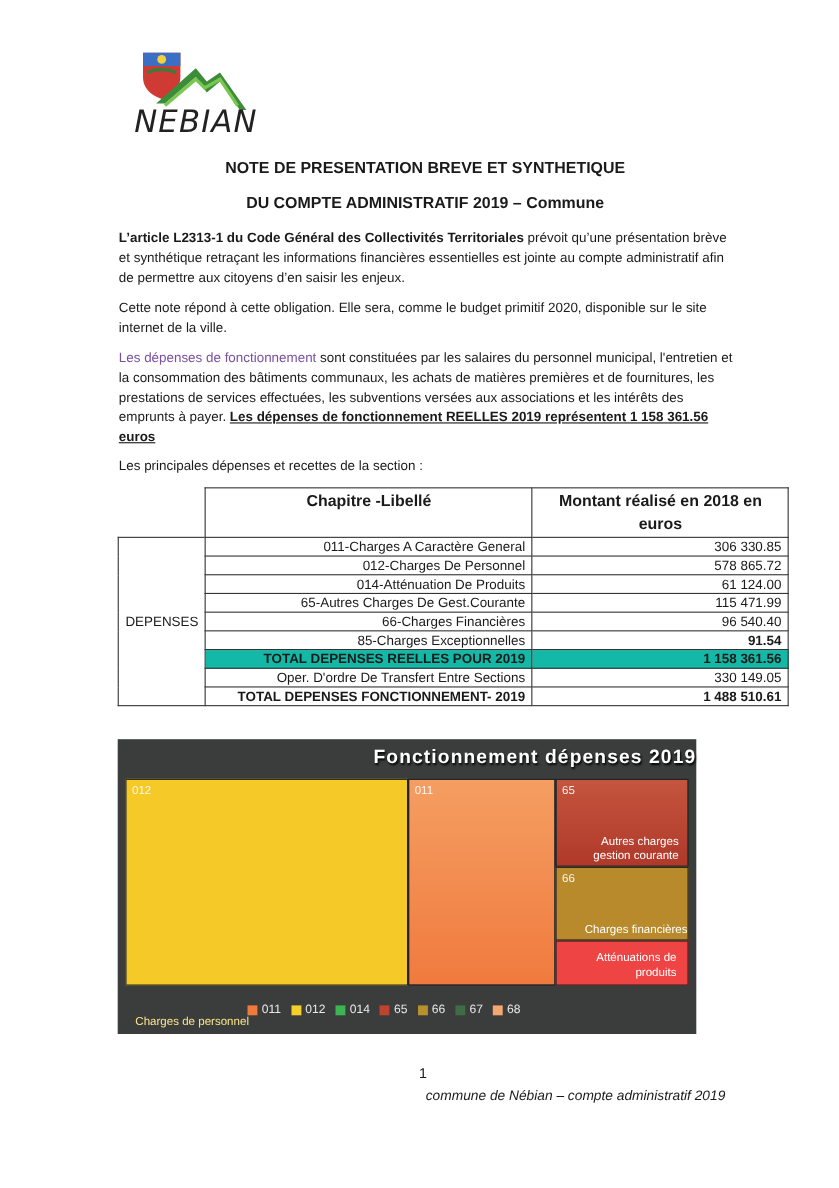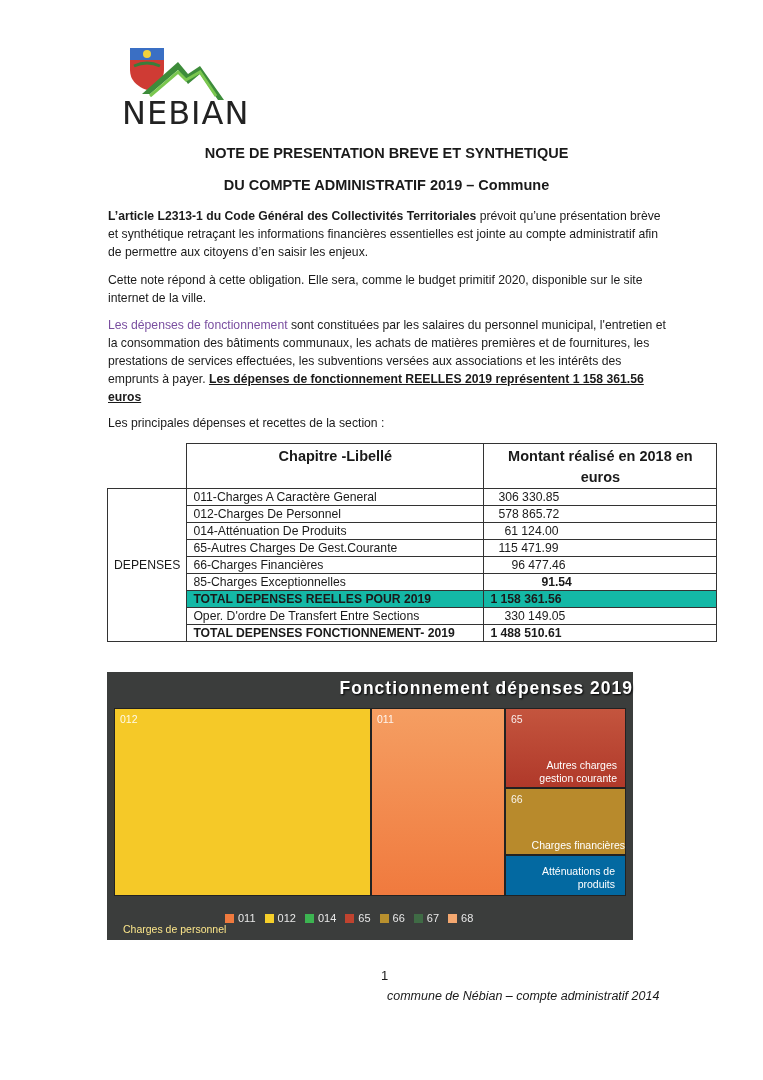--- a/index.html
+++ b/index.html
@@ -1,31 +1,31 @@
 <!DOCTYPE html>
 <html><head>
 <meta charset="utf-8">
 <style>
   html, body { margin:0; padding:0; background:#fff; }
   body { width:763px; height:1080px; position:relative; overflow:hidden;
          font-family:"Liberation Sans", sans-serif; color:#1a1a1a; }
   .abs { position:absolute; }
   
   .logo { left:120px; top:44px; width:110px; height:82px; }
-  .logo-text { position:absolute; left:2px; top:50px; font-size:32px; letter-spacing:1px; color:#222; font-family:"DejaVu Sans", sans-serif; }
+  .logo-text { position:absolute; left:2px; top:50px; font-size:28px; letter-spacing:1px; color:#222; font-family:"DejaVu Sans", sans-serif;font-style:italic; }
   
   .h1 { left:0; width:773px; text-align:center; font-weight:bold; font-size:14.5px; }
   
   .p { left:108px; width:560px; font-size:12.2px; line-height:18px; }
   .b { font-weight:bold; }
   .u { text-decoration:underline; }
   .purple { color:#7a4fa0; }
   
   table.t { position:absolute; left:107px; top:443px; border-collapse:collapse; font-size:12.2px; }
-  table.t td { border:1px solid #333; padding:0 6px; height:16px; line-height:16px; white-space:nowrap; }
+  table.t td { border:1px solid #333; padding:0 6px; height:16px; line-height:16px; white-space:nowrap;text-align:right; }
   table.t td.noborder { border:none; }
   table.t .hdr { font-weight:bold; font-size:14.5px; text-align:center; line-height:21px; height:42px; vertical-align:top; padding-top:2px; }
   table.t .side { text-align:right; vertical-align:middle; }
   table.t .amt { padding-left:14px; }
   table.t .green td.g { background:#14b8a6; }
   table.t .bold td { font-weight:bold; }
   
   .chart { left:107px; top:672px; width:526px; height:268px; background:#3b3d3c; }
   .chart-title { position:absolute; left:0; top:6px; width:100%; text-align:right; color:#fff; font-weight:bold; font-size:17.5px; letter-spacing:1px; text-shadow:1px 1px 2px #000; }
   .tile { position:absolute; border:1px solid #222; box-sizing:border-box; color:#fff; font-size:10.5px; }
@@ -84,21 +84,21 @@
   <tr>
     <td>014-Atténuation De Produits</td>
     <td class="amt" style="padding-left:20px;">61 124.00</td>
   </tr>
   <tr>
     <td>65-Autres Charges De Gest.Courante</td>
     <td class="amt">115 471.99</td>
   </tr>
   <tr>
     <td>66-Charges Financières</td>
-    <td class="amt" style="padding-left:27px;">96 477.46</td>
+    <td class="amt" style="padding-left:27px;">96 540.40</td>
   </tr>
   <tr>
     <td>85-Charges Exceptionnelles</td>
     <td class="amt" style="padding-left:57px;font-weight:bold;">91.54</td>
   </tr>
   <tr class="green bold">
     <td class="g">TOTAL DEPENSES REELLES POUR 2019</td>
     <td class="g" style="padding-left:6px;">1 158 361.56</td>
   </tr>
   <tr>
@@ -127,21 +127,21 @@
   <div class="tile" style="left:398px; top:36px; width:121px; height:80px; background:linear-gradient(#c4553e,#b0392a);">
     <span class="code">65</span>
     <span class="lbl" style="top:50px; padding:0 8px; box-sizing:border-box;">Autres charges gestion courante</span>
   </div>
 
   <div class="tile" style="left:398px; top:116px; width:121px; height:67px; background:#b88a2c;">
     <span class="code">66</span>
     <span class="lbl" style="top:50px;">Charges financières</span>
   </div>
 
-  <div class="tile" style="left:398px; top:183px; width:121px; height:41px; background:#0369a1;">
+  <div class="tile" style="left:398px; top:183px; width:121px; height:41px; background:#ef4444;">
     <span class="lbl" style="top:9px; padding:0 10px; box-sizing:border-box;">Atténuations de produits</span>
   </div>
 
   <div class="legend">
     <span class="it">
         <span class="sw" style="background:#f07a3e;"></span>
         <span>011</span>
       </span>
     <span class="it">
         <span class="sw" style="background:#f5cf2a;"></span>
@@ -164,13 +164,13 @@
         <span>67</span>
       </span>
     <span class="it">
         <span class="sw" style="background:#f4a870;"></span>
         <span>68</span>
       </span>
   </div>
 </div>
 
 <div class="abs pageno">1</div>
-<div class="abs footer">commune de Nébian – compte administratif 2014</div>
+<div class="abs footer">commune de Nébian – compte administratif 2019</div>
 
 </body></html>

